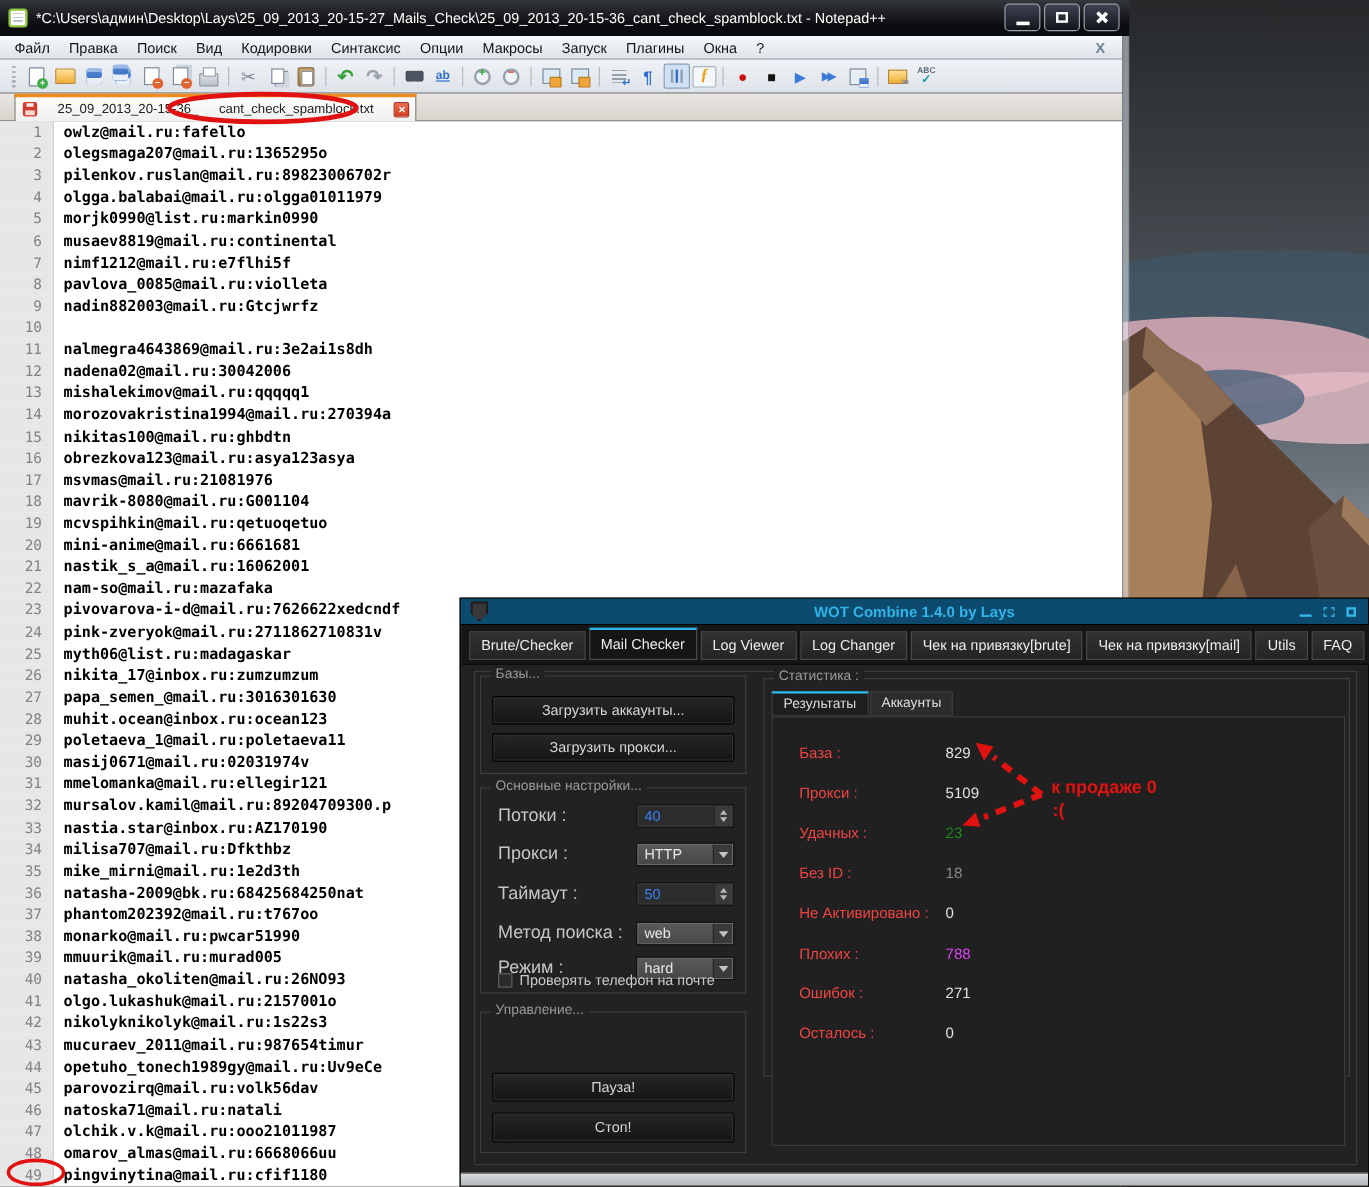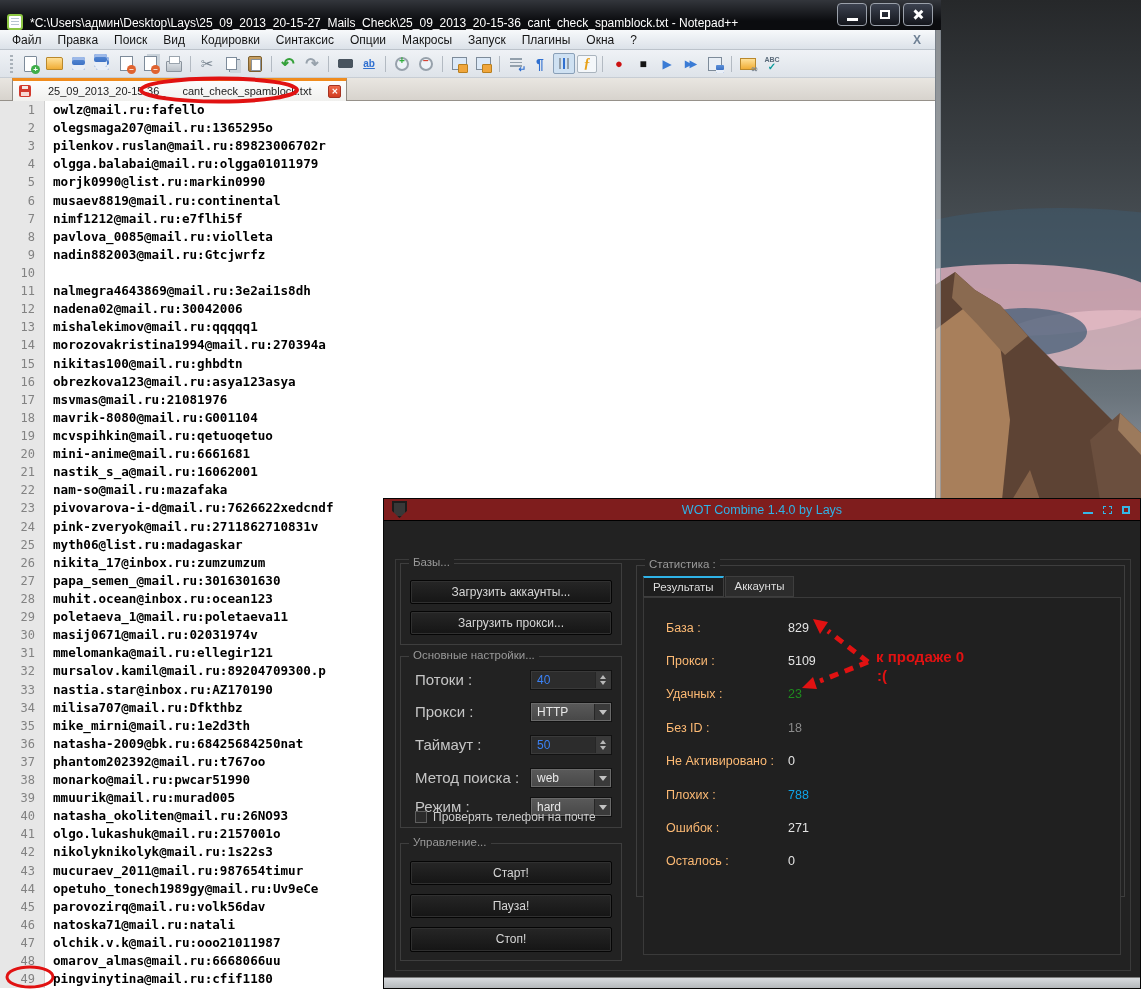--- a/index.html
+++ b/index.html
@@ -3,21 +3,21 @@
 <meta charset="utf-8">
 <style>
   *{margin:0;padding:0;box-sizing:border-box}
   html,body{width:1141px;height:989px;overflow:hidden}
   body{font-family:"Liberation Sans",sans-serif;background:#1a1a1a}
   .screen{position:relative;width:1141px;height:989px;overflow:hidden}
   #desktop-bg{position:absolute;inset:0;z-index:0}
 
   
   .np{position:absolute;left:0;top:0;width:941px;height:989px;z-index:10}
-  .np-title{position:absolute;top:0;left:0;width:941px;height:30px;background:linear-gradient(#33363c,#0b0c0f 70%);display:flex;align-items:flex-end;gap:7px;padding-left:7px;color:#fff;font-size:12px;white-space:nowrap;overflow:hidden}
+  .np-title{position:absolute;top:0;left:0;width:941px;height:30px;background:linear-gradient(#33363c,#0b0c0f 70%);display:flex;align-items:center;gap:7px;padding-left:7px;color:#fff;font-size:12px;white-space:nowrap;overflow:hidden}
   .np-ico{width:16px;height:16px;background:#fff;border:2px solid #8cc643;border-radius:3px;position:relative;flex:0 0 auto}
   .np-ico::before{content:"";position:absolute;inset:2px;background:repeating-linear-gradient(#b9c6d2 0 1px,transparent 1px 3px)}
   .np-title-text{overflow:hidden;text-overflow:ellipsis;max-width:770px}
   .np-winbtns{position:absolute;right:8px;top:3px;display:flex}
   .npbtn{width:30px;height:23px;background:linear-gradient(#3c4250,#13151b);border:1px solid #9ba1ab;border-radius:4px;margin-left:3px;display:flex;align-items:center;justify-content:center}
   .g-min{width:11px;height:3px;background:#fff;margin-top:9px}
   .g-max{width:10px;height:9px;border:2px solid #fff}
   .g-x{position:relative;width:11px;height:11px}
   .g-x::before,.g-x::after{content:"";position:absolute;left:4.5px;top:0;width:2.5px;height:11px;background:#fff}
   .g-x::before{transform:rotate(45deg)}.g-x::after{transform:rotate(-45deg)}
@@ -81,21 +81,21 @@
   .np-editor{position:absolute;top:101px;left:0;width:935px;height:888px;background:#fff;overflow:hidden}
   #lines{counter-reset:ln}
   .line{display:flex;height:18.12px;line-height:18.12px;font-family:"DejaVu Sans Mono",monospace;font-size:12.6px;counter-increment:ln}
   .ln{width:45px;flex:0 0 auto;background:#e7e7e7;border-right:1px solid #d0d0d0;color:#828282;text-align:right;padding-right:9px;font-size:12px}
   .ln::before{content:counter(ln)}
   .lt{padding-left:8px;white-space:pre;color:#000;font-weight:700}
   .np-glass{position:absolute;left:935px;top:30px;width:6px;height:959px;background:rgba(240,244,248,.5);box-shadow:inset 1px 0 0 rgba(110,120,130,.65),inset -1px 0 0 rgba(110,120,130,.5)}
 
   
   .wot{position:absolute;left:383px;top:498px;width:758px;height:491px;z-index:20;background:#222;border:1px solid #060606;color:#ddd;font-size:12px}
-  .wot-title{position:absolute;left:0;top:0;width:756px;height:22px;background:#7f1d1d;border-bottom:1px solid #000;text-align:center;line-height:22px;color:#2fb3e8;font-weight:400;font-size:12.5px}
+  .wot-title{position:absolute;left:0;top:0;width:756px;height:22px;background:#0c4a6e;border-bottom:1px solid #000;text-align:center;line-height:22px;color:#2fb3e8;font-weight:700;font-size:12.5px}
   .shield{position:absolute;left:8px;top:2px;width:15px;height:17px;background:#383838;clip-path:polygon(0 0,100% 0,100% 58%,50% 100%,0 58%);box-shadow:inset 0 0 0 2px #1c1c1c}
   .wot-winbtns{position:absolute;right:10px;top:6px;display:flex;align-items:flex-end}
   .wbtn{margin-left:10px;display:inline-block}
   .wg-min{width:10px;height:9px;border-bottom:2px solid #35b7e8}
   .wg-restore{width:9px;height:8px;border:1px dashed #35b7e8}
   .wg-close{width:8px;height:8px;border:2px solid #35b7e8}
   .wot-tabbar{position:absolute;left:1px;top:22px;width:756px;height:33px;background:#161616;border-bottom:1px solid #0c0c0c;display:flex;align-items:flex-end;padding:0 6px 3px 6px;gap:3px}
   .wtabs-wrap{display:contents}
   .wtab{height:24px;line-height:22px;padding:0 9px;background:linear-gradient(#323232,#242424);border:1px solid #4a4a4a;color:#ececec;font-size:12px;white-space:nowrap;cursor:default}
   .wtab.active{background:#151515;border-top:2px solid #2fb3e8;height:27px;line-height:24px}
@@ -123,24 +123,24 @@
   .da i{width:0;height:0;border-left:4px solid transparent;border-right:4px solid transparent;border-top:5px solid #c2c2c2;display:block}
   .r1{top:13px}.r2{top:45px}.r3{top:78px}.r4{top:111px}.r5{top:140px}
   .chk-row{position:absolute;left:14px;top:153px;display:flex;align-items:center;gap:6px}
   .cb{width:12px;height:12px;background:#2b2b2b;border:1px solid #5e5e5e;flex:0 0 auto}
   .chk-lbl{color:#c9c9c9;font-size:12px}
   .stabs{position:absolute;left:6px;top:10px;display:flex;gap:1px}
   .stab{height:21px;line-height:19px;padding:0 9px;font-size:11.5px;color:#ddd;background:#2c2c2c;border:1px solid #3e3e3e;cursor:default}
   .stab.active{background:#1e1e1e;border-top:2px solid #2fb3e8}
   .stats-box{position:absolute;left:6px;top:31px;width:478px;height:358px;border:1px solid #3a3a3a;background:#202020;padding-top:13px}
   .srow{height:33.4px;display:flex;align-items:center;font-size:12.5px}
-  .slabel{width:144px;padding-left:22px;color:#fdba74;flex:0 0 auto}
+  .slabel{width:144px;padding-left:22px;color:#ef4444;flex:0 0 auto}
   .sval{color:#e3e3e3}
   .srow.green .sval{color:#1f8a1f}
-  .srow.red .sval{color:#0ea5e9}
+  .srow.red .sval{color:#d946ef}
   .srow.dim .sval{color:#8b8b8b}
   .wot-bottom{position:absolute;left:0;bottom:0;width:756px;height:11px;background:linear-gradient(#d8dbde,#b4b8bb);border-top:1px solid #7c7c7c}
 
   
   .anno{position:absolute;inset:0;z-index:50;pointer-events:none}
   .anno-note{position:absolute;color:#e11212;font-weight:700;font-size:15px;z-index:51;pointer-events:none}
   .n1{left:876px;top:648px}
   .n2{left:877px;top:667px}
 </style>
 </head>
@@ -459,20 +459,28 @@
     <div class="wot-title">
       <span class="shield"></span>
       <span>WOT Combine 1.4.0 by Lays</span>
       <span class="wot-winbtns">
         <span class="wbtn wg-min"></span>
         <span class="wbtn wg-restore"></span>
         <span class="wbtn wg-close"></span>
       </span>
     </div>
 
+    <div class="wot-tabbar">
+      <div class="wtabs-wrap">
+        
+      <div class="wtab">Brute/Checker</div><div class="wtab active">Mail Checker</div><div class="wtab">Log Viewer</div><div class="wtab">Log Changer</div><div class="wtab">Чек на привязку[brute]</div><div class="wtab">Чек на привязку[mail]</div><div class="wtab">Utils</div><div class="wtab">FAQ</div></div>
+      <span class="spacer"></span>
+
+      <span class="wtools"></span>
+    </div>
 
     <div class="wot-inner"></div>
 
     <div class="fs fs-bases">
       <span class="lg">Базы...</span>
       <div class="dbtn b1">Загрузить аккаунты...</div>
       <div class="dbtn b2">Загрузить прокси...</div>
     </div>
 
     <div class="fs fs-settings">
@@ -500,21 +508,20 @@
             <i></i>
           </span></span>
       <span class="chk-row">
         <span class="cb"></span>
         <span class="chk-lbl">Проверять телефон на почте</span>
       </span>
     </div>
 
     <div class="fs fs-control">
       <span class="lg">Управление...</span>
-      <div class="dbtn c1">Старт!</div>
       <div class="dbtn c2">Пауза!</div>
       <div class="dbtn c3">Стоп!</div>
     </div>
 
     <div class="fs fs-stats">
       <span class="lg">Статистика :</span>
       <div class="stabs">
         <span class="stab active">Результаты</span>
         <span class="stab">Аккаунты</span>
       </div>

